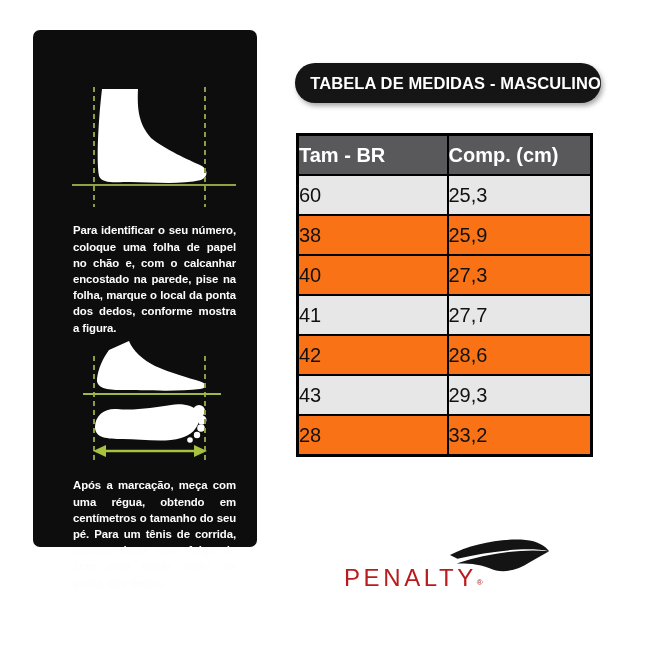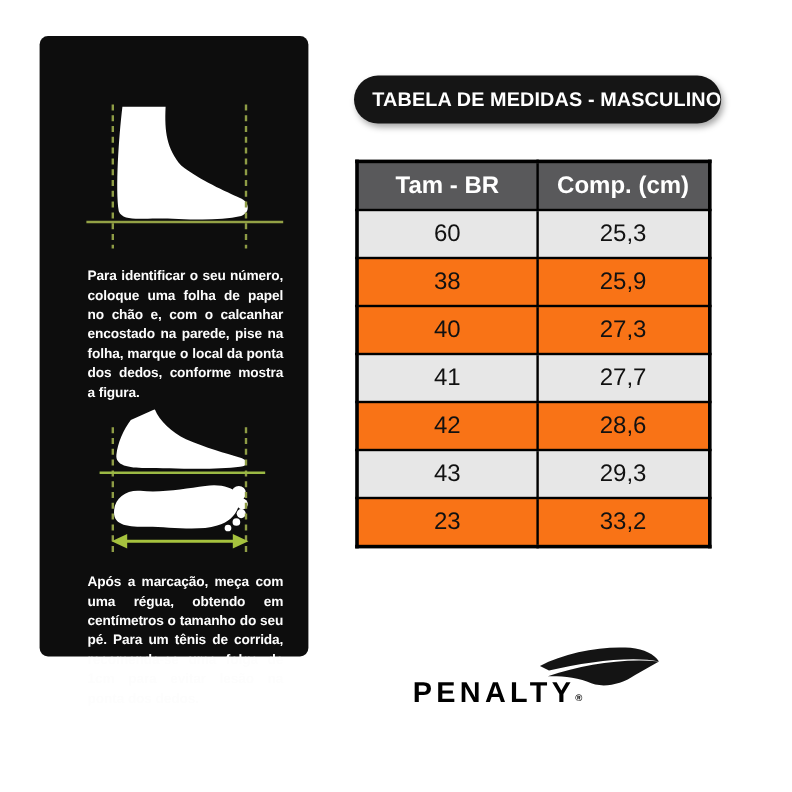--- a/index.html
+++ b/index.html
@@ -34,35 +34,35 @@
     letter-spacing:0.1px;
   }
 
   
   table.size-table{
     position:absolute;left:296px;top:133px;width:294px;
     border-collapse:collapse;border:3px solid #000000;
     table-layout:fixed;
   }
   .size-table th,.size-table td{
-    border:2px solid #000000;height:38px;text-align:center;
+    border:2px solid #000000;height:38px;text-align:left;
     vertical-align:middle;padding:0;
   }
   .size-table th{
     background:#59595b;color:#ffffff;font-weight:bold;font-size:20px;
   }
   .size-table td{font-size:20px;color:#111111;background:#f97316;font-weight:400;}
   .size-table tr.alt td{background:#e7e7e7;}
 
   
   .logo{position:absolute;left:344px;top:537px;width:215px;height:56px;}
   .logo .swoosh{position:absolute;left:103px;top:1px;width:106px;height:34px;}
   .logo .wordmark{
-    position:absolute;left:0;top:27px;font-weight:bold;font-size:24px;
-    letter-spacing:3.6px;color:#000000;white-space:nowrap;
+    position:absolute;left:0;top:27px;font-weight:normal;font-size:24px;
+    letter-spacing:3.6px;color:#b91c1c;white-space:nowrap;
   }
   .logo .reg{font-size:8px;letter-spacing:0;vertical-align:1px;}
 
   svg{display:block;}
 </style>
 </head>
 <body>
 
 <div class="sidebar">
 
@@ -134,21 +134,21 @@
     </tr>
     <tr>
       <td>42</td>
       <td>28,6</td>
     </tr>
     <tr class="alt">
       <td>43</td>
       <td>29,3</td>
     </tr>
     <tr>
-      <td>23</td>
+      <td>28</td>
       <td>33,2</td>
     </tr>
   </tbody>
 </table>
 
 <div class="logo">
   <svg class="swoosh" viewBox="0 0 106 36">
     <path d="M0,18 C22,6 56,0 80,2 C92,3 101,8 105,14 C82,9 42,14 8,22 Z" fill="#141414"></path>
     <path d="M7,27 C38,17 72,11 105,14 L84,26 C71,35 54,38 42,32 C30,27 17,27 7,27 Z" fill="#141414"></path>
   </svg>

